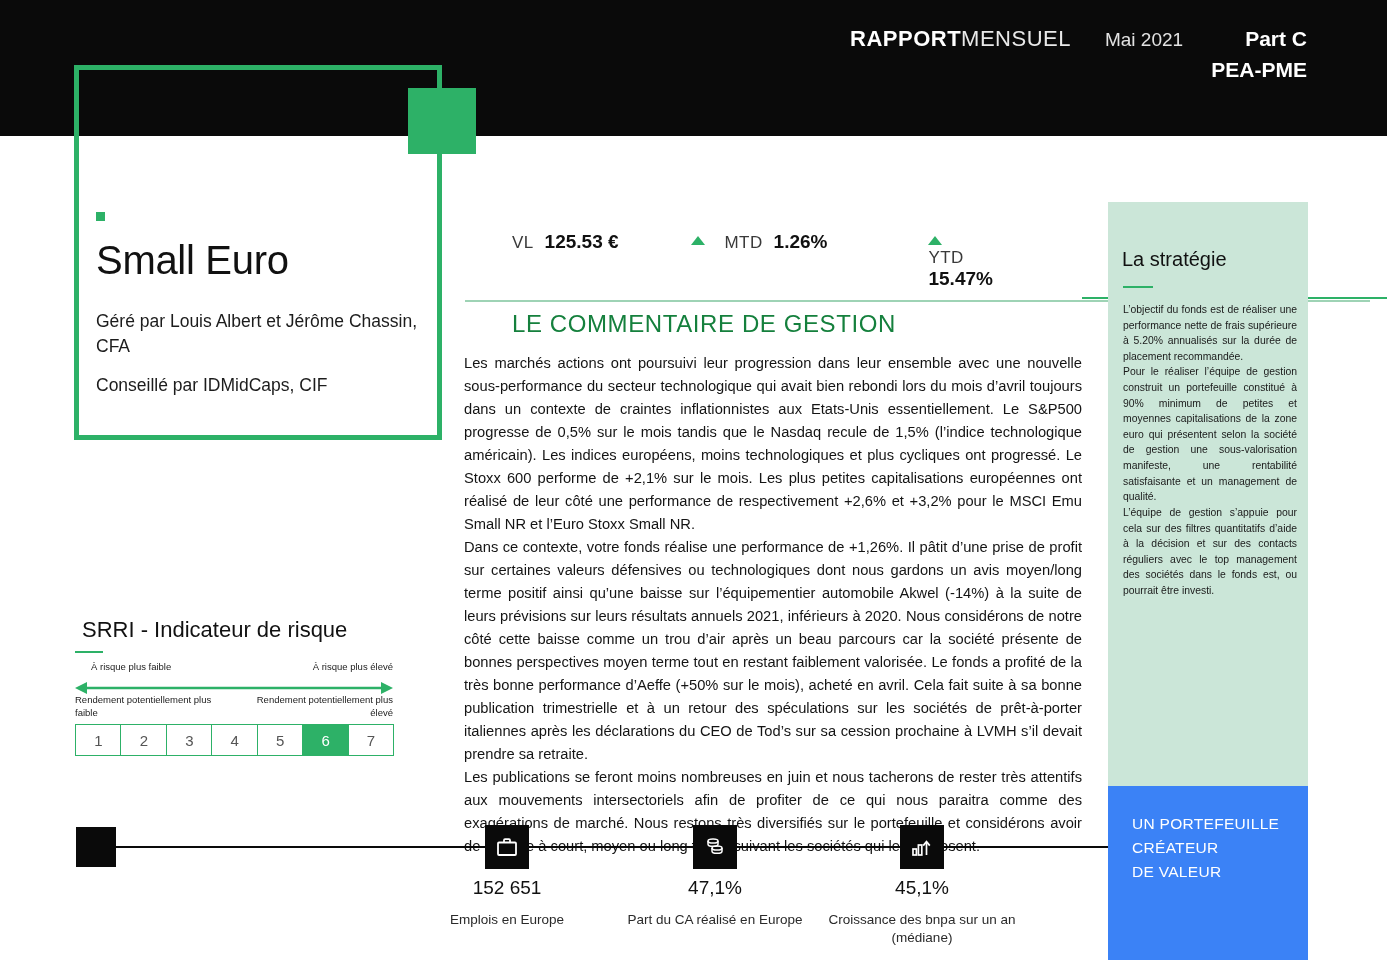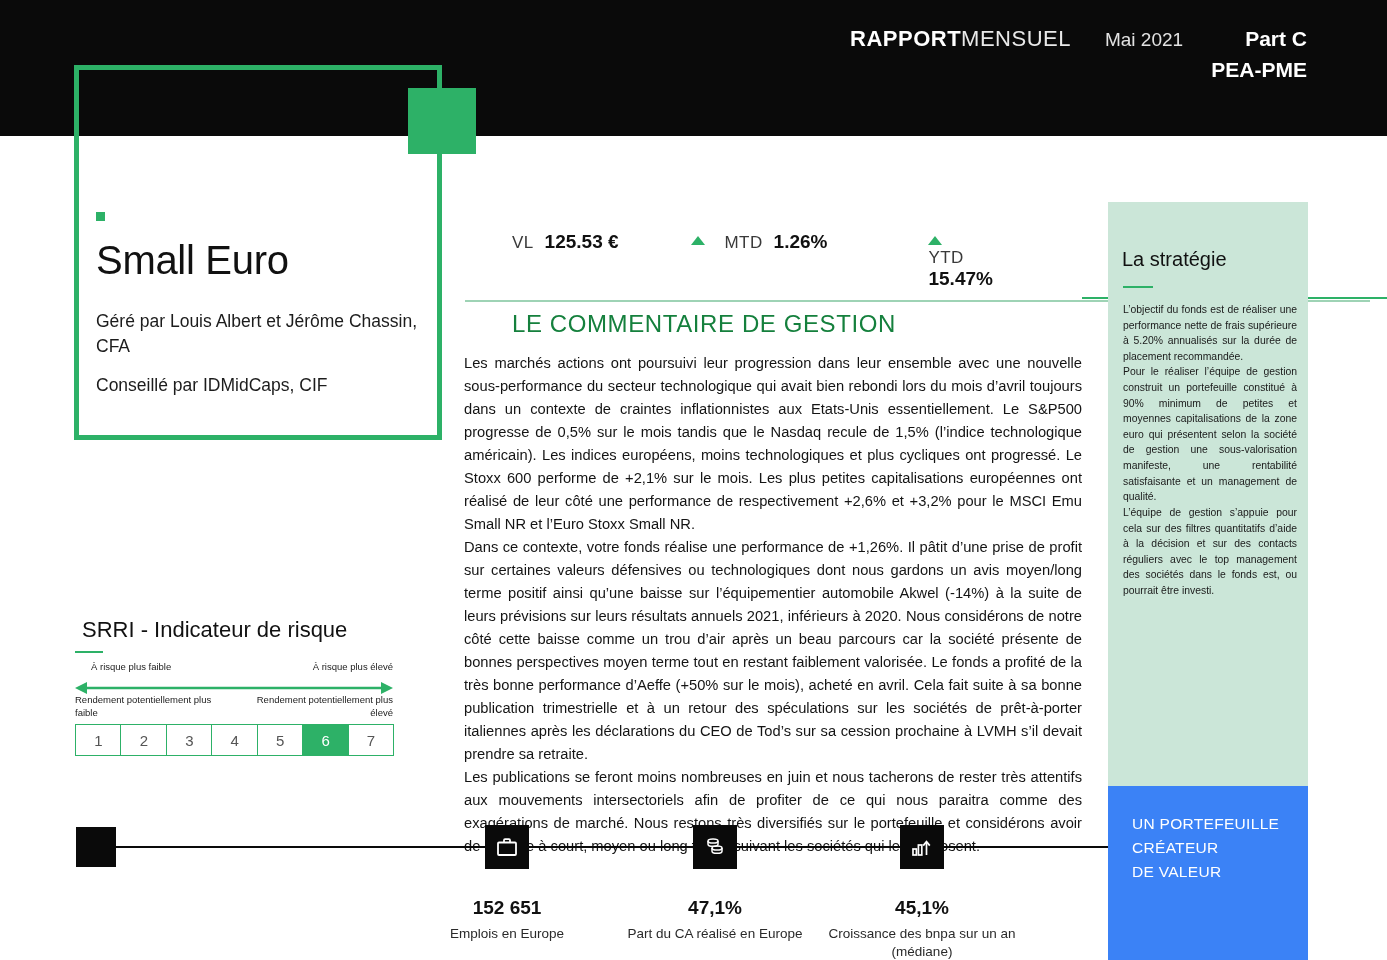--- a/index.html
+++ b/index.html
@@ -370,27 +370,27 @@
   .stat-icon {
     width: 44px;
     height: 44px;
     background: #0a0a0a;
     margin: 0 auto;
     display: flex;
     align-items: center;
     justify-content: center;
   }
   .stat-value {
-    margin-top: 28px;
+    margin-top: 8px;
     font-size: 19px;
-    font-weight: bold;
+    font-weight: normal;
     color: #111111;
   }
   .stat-label {
-    margin-top: 6px;
+    margin-top: 12px;
     font-size: 13.5px;
     color: #2a2a2a;
     line-height: 1.35;
   }
 </style>
 </head>
 <body>
 
 <div class="top-banner">
   <div class="banner-row">

